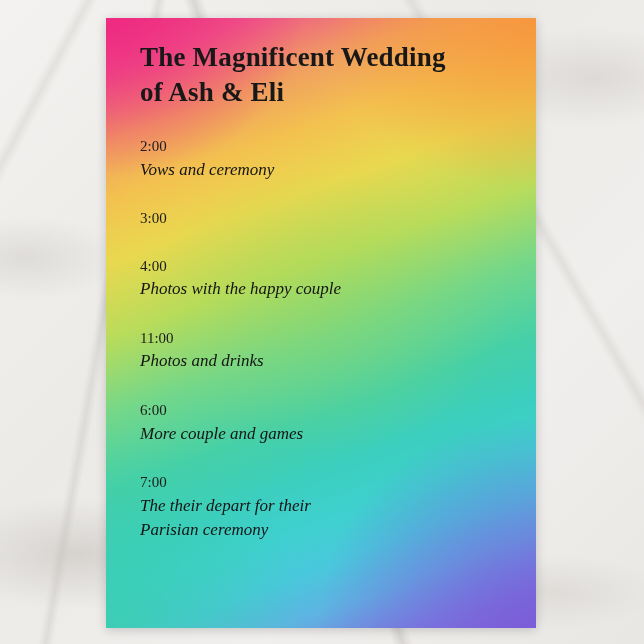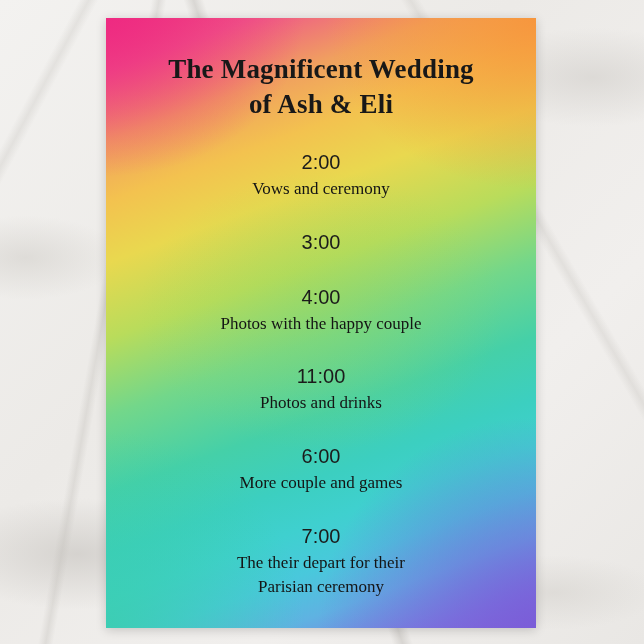--- a/index.html
+++ b/index.html
@@ -72,22 +72,22 @@
       radial-gradient(ellipse 300px 240px at 0% 0%, rgba(238,40,130,0.88), rgba(238,40,130,0) 66%),
       radial-gradient(ellipse 300px 300px at 0% 100%, rgba(58,206,168,0.75), rgba(58,206,168,0) 66%),
       radial-gradient(ellipse 330px 320px at 100% 100%, rgba(120,92,216,0.85), rgba(120,92,216,0) 66%),
       radial-gradient(ellipse 260px 200px at 50% 48%, rgba(150,214,92,0.35), rgba(150,214,92,0) 70%);
     mix-blend-mode: normal;
   }
 
   #flyer-content {
     position: relative;
     z-index: 2;
-    padding: 34px 34px 20px 34px;
-    text-align: center;
+    padding: 22px 34px 20px 34px;
+    text-align: left;
     color: #1a1a1a;
   }
 
   .title {
     font-family: "Liberation Serif", serif;
     font-size: 27px;
     line-height: 1.28;
     color: #181818;
     margin: 0 0 8px 0;
     letter-spacing: 0.2px;
@@ -96,30 +96,31 @@
 
   .schedule {
     margin-top: 26px;
   }
   .entry {
     margin-bottom: 25px;
   }
   .entry:last-child { margin-bottom: 0; }
 
   .entry-time {
-    font-family: Liberation Sans, sans-serif;
-    font-size: 20px;
+    font-family: Liberation Serif, serif;
+    font-size: 15px;
     line-height: 1.5;
     color: #1b1b1b;
   }
   .entry-desc {
     font-family: "Liberation Serif", serif;
     font-size: 17px;
     line-height: 1.45;
     color: #141414;
+    font-style: italic;
   }
   .desc-line { display: block; }
 </style>
 </head>
 <body>
 
 <div id="surface"></div>
 
 <div id="flyer">
   <div id="flyer-content">

